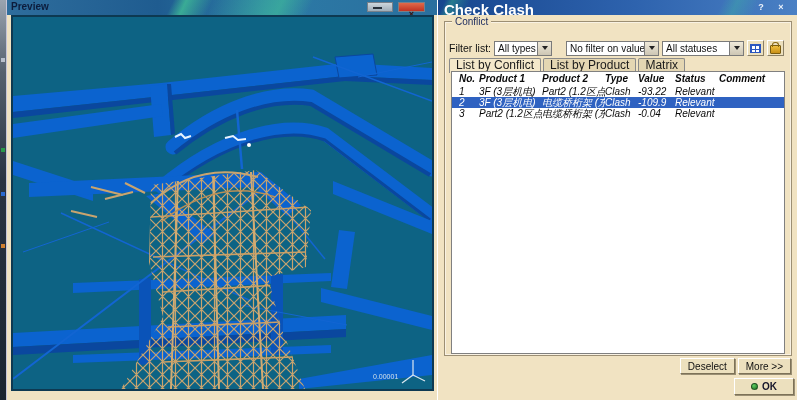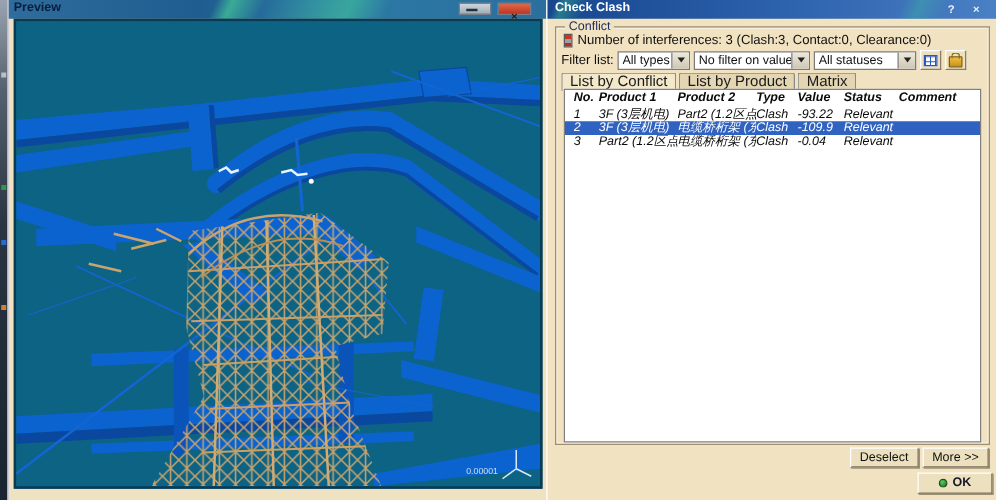--- a/index.html
+++ b/index.html
@@ -29,21 +29,21 @@
     background:#0d6384;border:2px solid #0d3952;}
   .viewport svg{display:block;}
 
   
   .dialog{position:absolute;left:437px;top:0;width:360px;height:400px;background:#f1e3c2;
     border-left:1px solid #fff;box-sizing:border-box;}
   .d-titlebar{position:relative;height:15px;color:#fff;
     background:
       linear-gradient(115deg,rgba(60,200,140,0) 2%,rgba(60,200,140,.4) 4%,rgba(60,200,140,0) 9%,rgba(60,200,140,0) 78%,rgba(60,190,160,.35) 82%,rgba(60,190,160,0) 88%),
       linear-gradient(90deg,#17468e,#2e63ae 55%,#4a80c4);}
-  .d-title{position:absolute;left:6px;top:1px;font-size:10px;font-weight:bold;}
+  .d-title{position:absolute;left:6px;top:1px;font-size:15px;font-weight:bold;}
   .tb-btn{position:absolute;top:1px;width:12px;height:12px;text-align:center;
     font-size:9px;line-height:12px;font-weight:bold;color:#eef3fb;}
   .tb-btn.help{right:30px;} .tb-btn.close{right:10px;}
 
   .d-body{position:absolute;left:0;right:0;top:15px;bottom:0;}
 
   .groupbox{position:absolute;left:6px;right:5px;top:6px;bottom:44px;
     border:1px solid #9c8f74;box-shadow:inset 0 0 0 1px rgba(255,255,255,.55);}
   .legend{position:absolute;top:-6px;left:7px;background:#f1e3c2;padding:0 3px;
     font-size:10px;color:#1a2a5e;}
@@ -54,21 +54,21 @@
     background:linear-gradient(#d23120 0 40%,#97a0ab 40% 68%,#c22a18 68%);}
 
   .filter-row{position:absolute;left:4px;top:18px;display:flex;align-items:center;gap:3px;
     font-size:10.5px;color:#101010;}
   .combo{height:15px;background:#fff;border:1px solid #7a7a7a;box-sizing:border-box;
     display:flex;align-items:center;font-size:10px;padding-left:3px;white-space:nowrap;overflow:hidden;}
   .combo .val{flex:1;overflow:hidden;white-space:nowrap;}
   .combo-arrow{width:13px;align-self:stretch;background:linear-gradient(#efe9da,#cdc6b4);
     border-left:1px solid #7a7a7a;display:flex;align-items:center;justify-content:center;}
   .combo-arrow i{width:0;height:0;border:3px solid transparent;border-top:4px solid #222;margin-top:3px;}
-  .c1{width:58px;} .c2{width:93px;} .c3{width:82px;}
+  .c1{width:58px;} .c2{width:93px;margin-left:11px;} .c3{width:82px;}
   .tool-btn{width:17px;height:16px;padding:0;background:#ece0be;cursor:default;
     border:1px solid;border-color:#fff #8a7f66 #8a7f66 #fff;display:flex;align-items:center;justify-content:center;}
   .icon-grid{width:11px;height:9px;background:#fff;border:1px solid #2a56c0;box-sizing:border-box;
     background-image:linear-gradient(#2a56c0 1px,transparent 1px),linear-gradient(90deg,#2a56c0 1px,transparent 1px);
     background-size:4px 4px;}
   .icon-lock{width:9px;height:7px;background:linear-gradient(#f0c040,#c89018);border:1px solid #7a5c10;
     border-radius:1px;position:relative;margin-top:3px;}
   .icon-lock:before{content:"";position:absolute;left:1px;top:-4px;width:5px;height:4px;
     border:1px solid #8a6a14;border-bottom:none;border-radius:3px 3px 0 0;}
 
@@ -195,24 +195,20 @@
     <div class="d-titlebar">
       <span class="d-title">Check Clash</span>
       <span class="tb-btn help">?</span>
       <span class="tb-btn close">×</span>
     </div>
 
     <div class="d-body">
       <div class="groupbox">
         <span class="legend">Conflict</span>
 
-        <div class="summary-row">
-          <span class="intf-icon"></span>
-          <span>Number of interferences: 3 (Clash:3, Contact:0, Clearance:0)</span>
-        </div>
 
         <div class="filter-row">
           <span>Filter list:</span>
           <div class="combo c1">
             <span class="val">All types</span>
             <span class="combo-arrow">
                 <i></i>
               </span>
           </div>
           <div class="combo c2">

